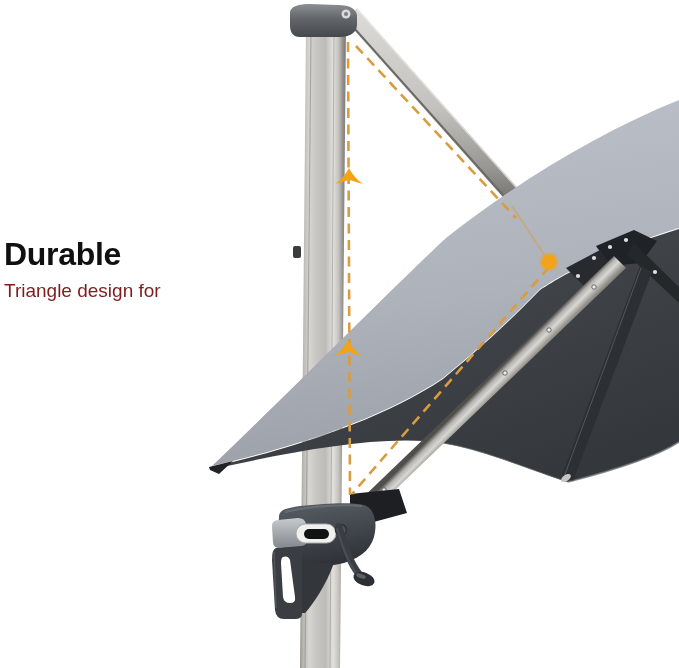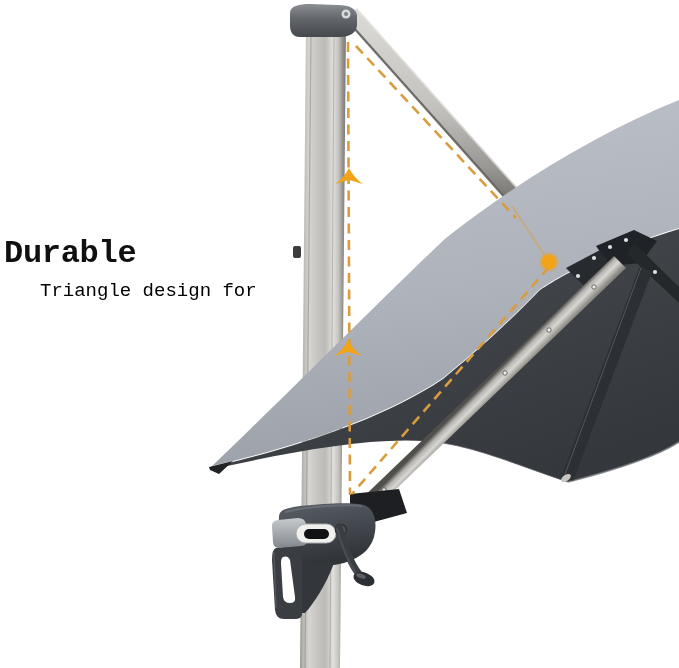--- a/index.html
+++ b/index.html
@@ -1,21 +1,21 @@
 <!DOCTYPE html>
 <html><head>
 <meta charset="utf-8">
 <style>
   html,body{margin:0;padding:0;background:#fff;}
   .stage{position:relative;width:679px;height:668px;background:#ffffff;overflow:hidden;
-         font-family:Liberation Mono, monospace;}
+         font-family:Liberation Sans, sans-serif;}
   .stage svg{position:absolute;left:0;top:0;}
   .copy{position:absolute;left:4px;top:236px;width:330px;}
   .headline{font-weight:700;font-size:32px;line-height:36px;color:#101010;letter-spacing:-0.3px;}
-  .subtext{font-weight:400;font-size:19px;line-height:22px;color:#000000;margin-left:36px;}
+  .subtext{font-weight:400;font-size:19px;line-height:22px;color:#7f1d1d;}
   .subtext.first{margin-top:8px;}
 </style>
 </head>
 <body>
 
 <div class="stage">
 
   <svg width="679" height="668" viewBox="0 0 679 668" xmlns="http://www.w3.org/2000/svg">
     <defs>
       <linearGradient id="poleGrad" x1="0" y1="0" x2="1" y2="0">

